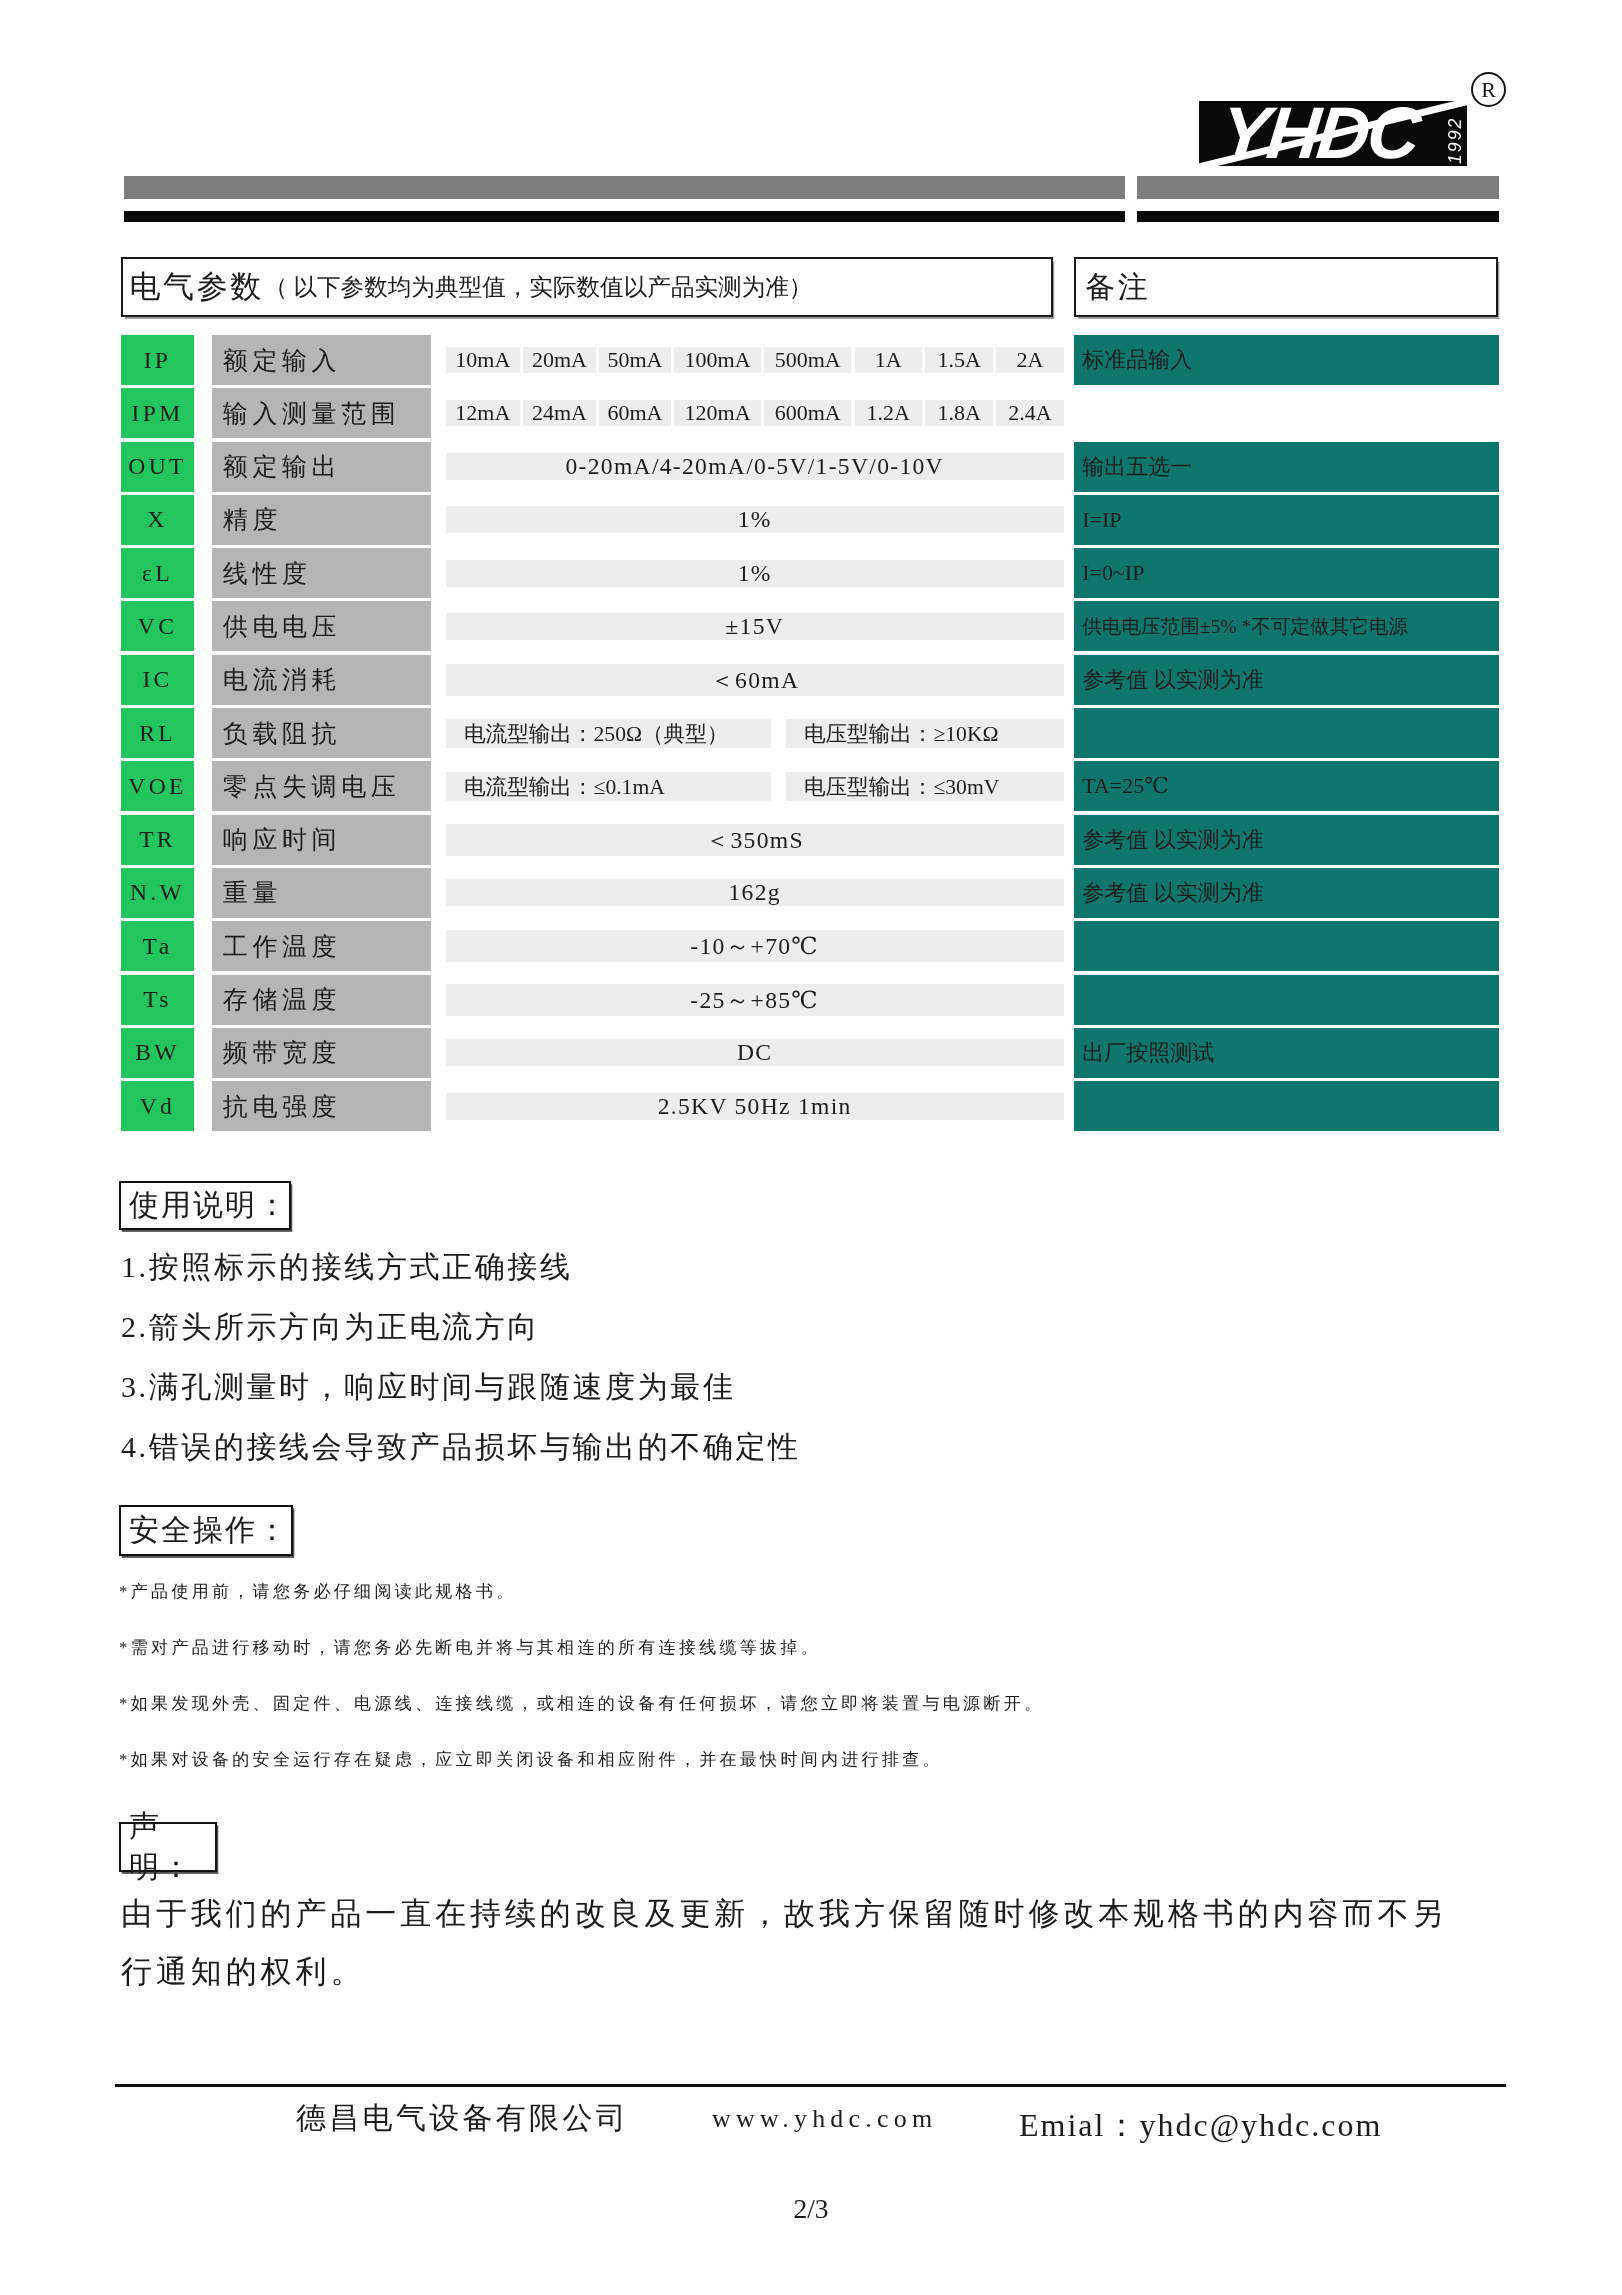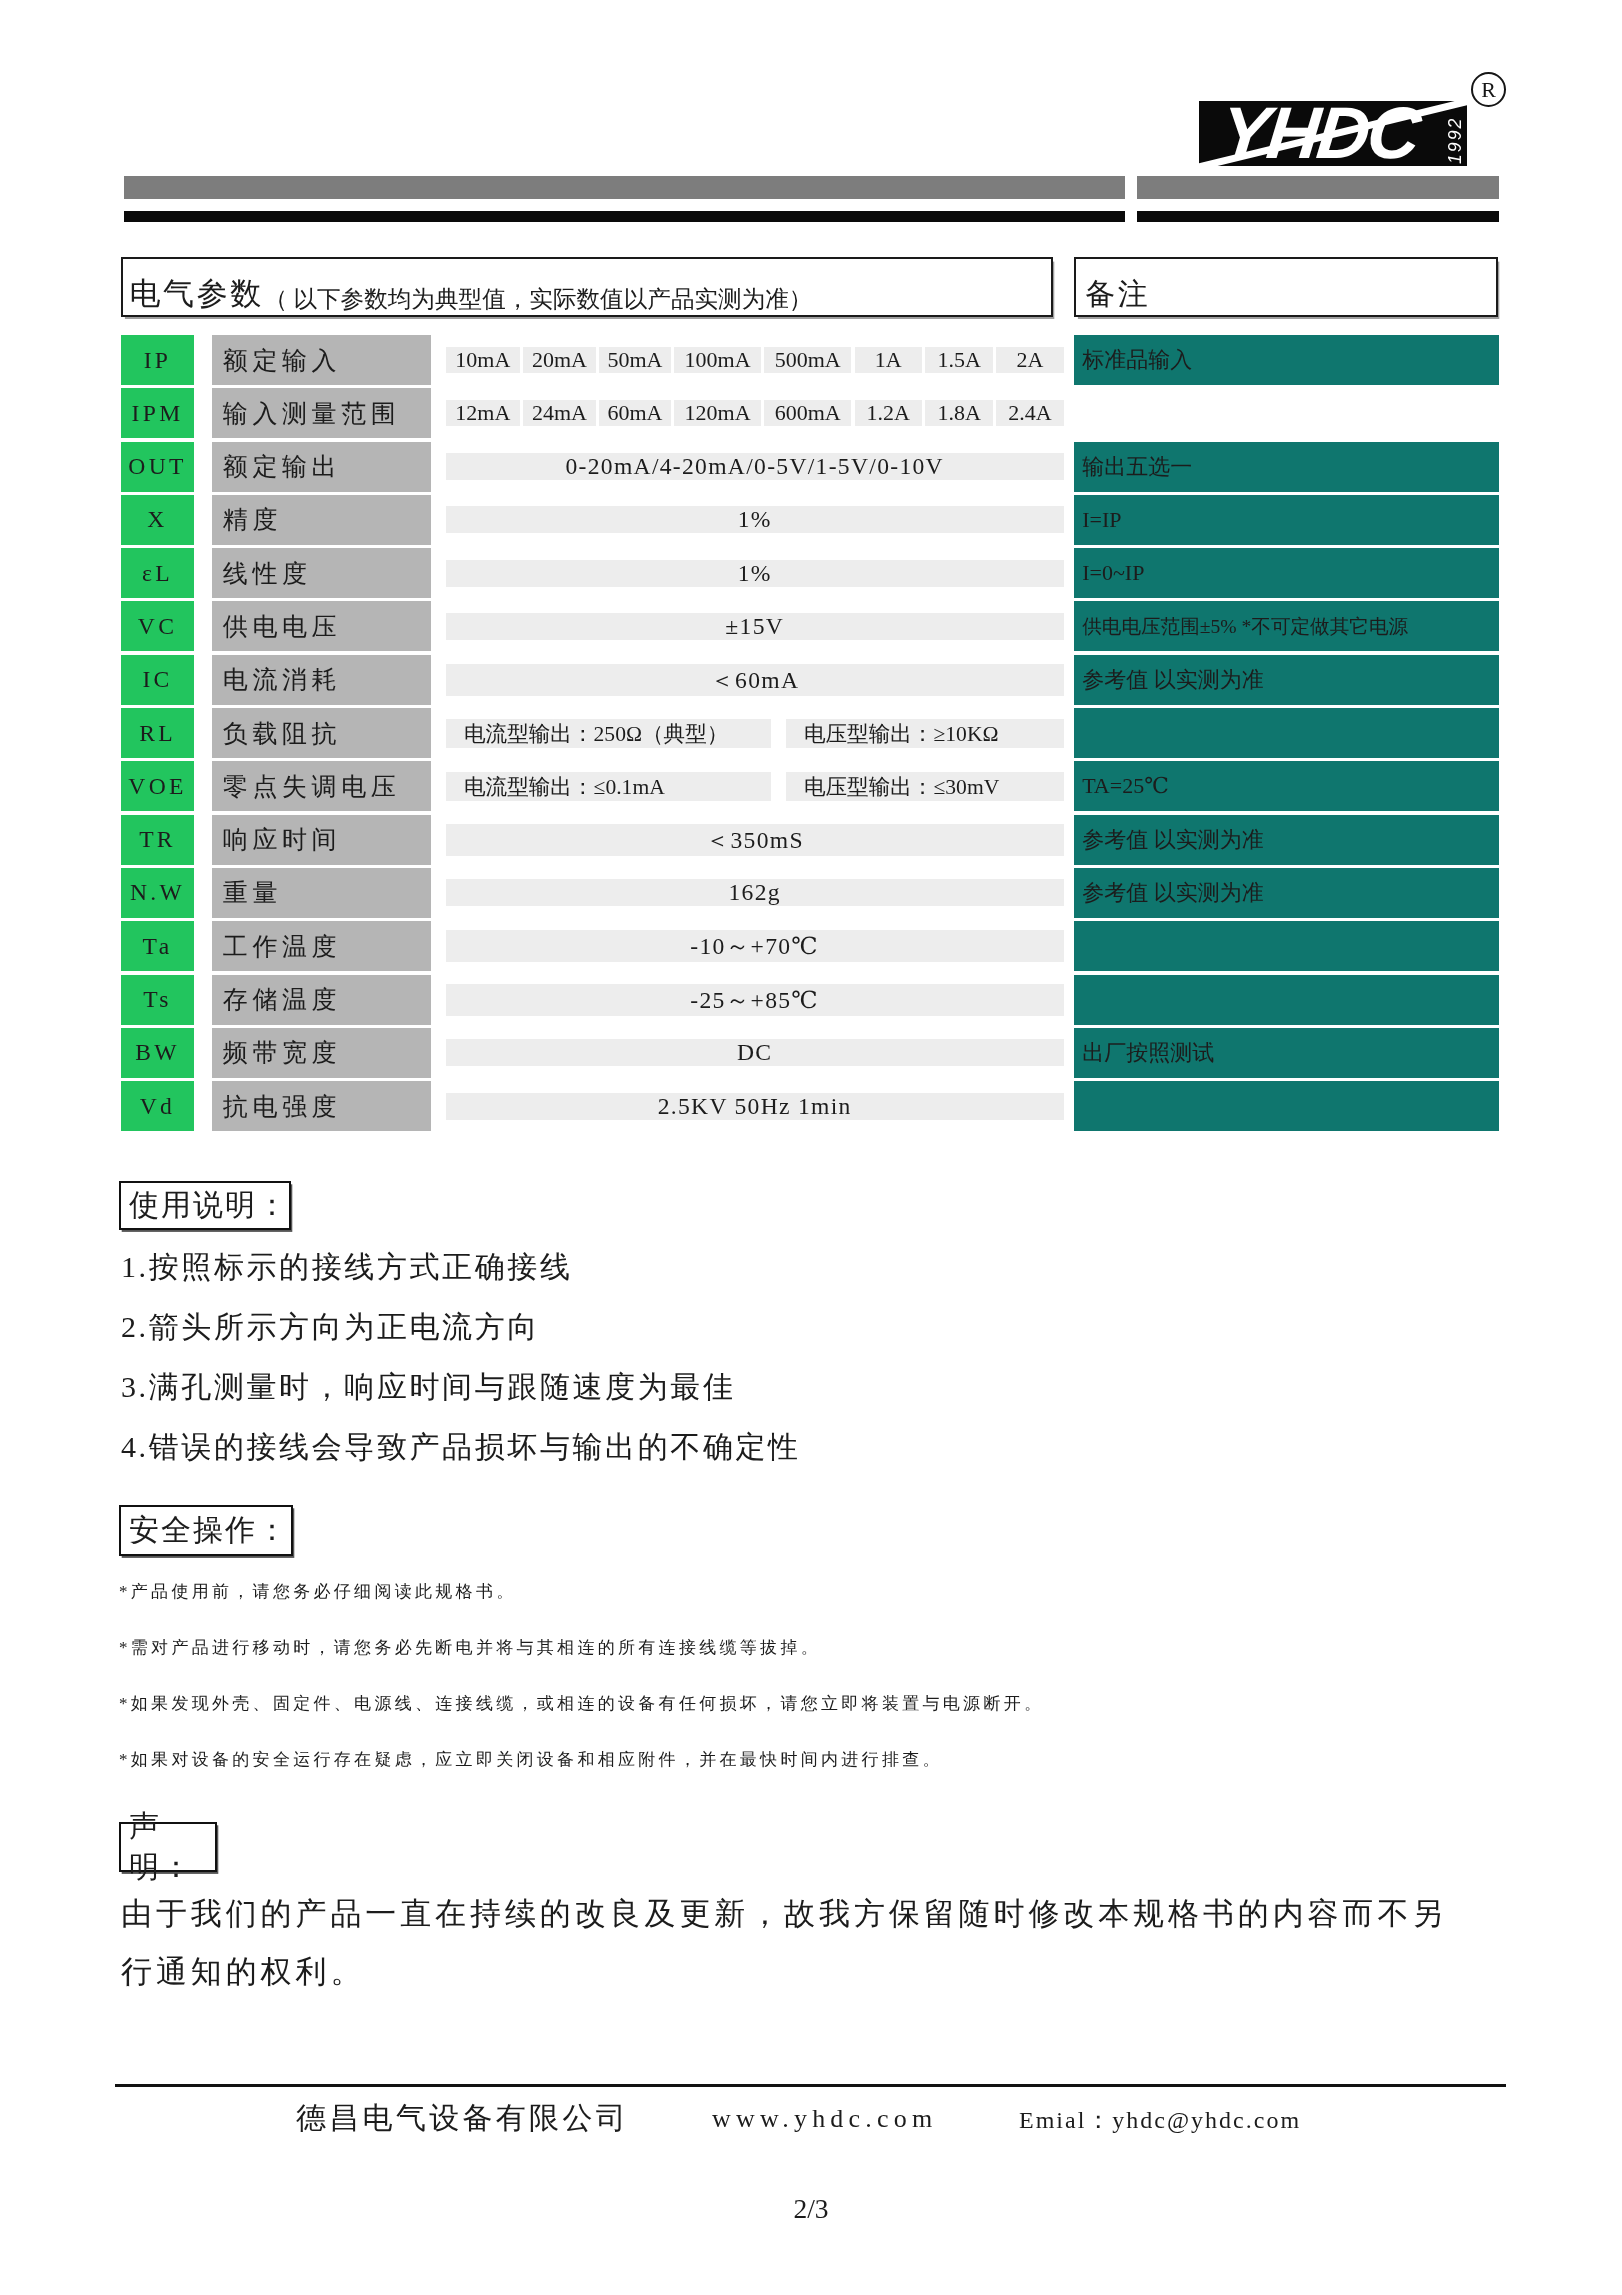--- a/index.html
+++ b/index.html
@@ -28,21 +28,21 @@
   }
   
   .bar{position:absolute;}
   .bar.gray{top:176px;height:23px;background:#7d7d7d;}
   .bar.black{top:211px;height:10.5px;background:#0a0a0a;}
   .bar.seg1{left:124px;width:1001px;}
   .bar.seg2{left:1137px;width:362px;}
   
   .title-box{
     position:absolute;top:257px;height:56px;background:#ffffff;border:2.6px solid #1a1a1a;
-    box-shadow:2.6px 3.3px 0 -1.3px #9e9e9e;display:flex;align-items:flex-end;
+    box-shadow:2.6px 3.3px 0 -1.3px #9e9e9e;display:flex;align-items:center;
   }
   .title-box.left{left:121px;width:921px;padding-left:6.5px;}
   .title-box.right{left:1074px;width:411px;padding-left:9.2px;}
   .title-main{font-size:31px;letter-spacing:2.6px;white-space:nowrap;}
   .title-sub{font-size:23.6px;white-space:nowrap;}
   .remark-title{font-size:30px;letter-spacing:2.6px;}
   
   .spec-table{position:absolute;left:121px;top:335px;width:1377px;}
   .trow{display:flex;height:50px;margin-bottom:3.3px;}
   .cell{display:flex;align-items:center;}
@@ -67,21 +67,21 @@
   .usage-list{position:absolute;left:121px;top:1237px;width:1374px;}
   .usage-list .line{height:60px;line-height:60px;font-size:30px;letter-spacing:2.6px;white-space:nowrap;}
   .safety-list{position:absolute;left:119px;top:1564px;width:1413px;}
   .safety-list .line{height:56px;line-height:56px;font-size:17px;letter-spacing:3.3px;white-space:nowrap;}
   .decl-text{position:absolute;left:121px;top:1885px;width:1413px;}
   .decl-text .line{height:58px;line-height:58px;font-size:31px;letter-spacing:3.9px;white-space:nowrap;}
   
   .footer-rule{position:absolute;left:115px;top:2084px;width:1391px;height:3.3px;background:#111;}
   .footer-company{position:absolute;left:296px;top:2098px;font-size:30px;letter-spacing:3.3px;}
   .footer-url{position:absolute;left:712px;top:2104px;font-size:26px;letter-spacing:5.2px;}
-  .footer-email{position:absolute;left:1019px;top:2104px;font-size:24px;letter-spacing:2px;}
+  .footer-email{position:absolute;left:1019px;top:2104px;font-size:32px;letter-spacing:2px;}
   .page-num{position:absolute;left:0;top:2193px;width:1622px;text-align:center;font-size:27.5px;}
 </style>
 </head>
 <body>
 
 <div class="logo-box">
   <div class="logo-text">YHDC</div>
   <div class="logo-slash"></div>
   <div class="logo-year">1992</div>
 </div>

